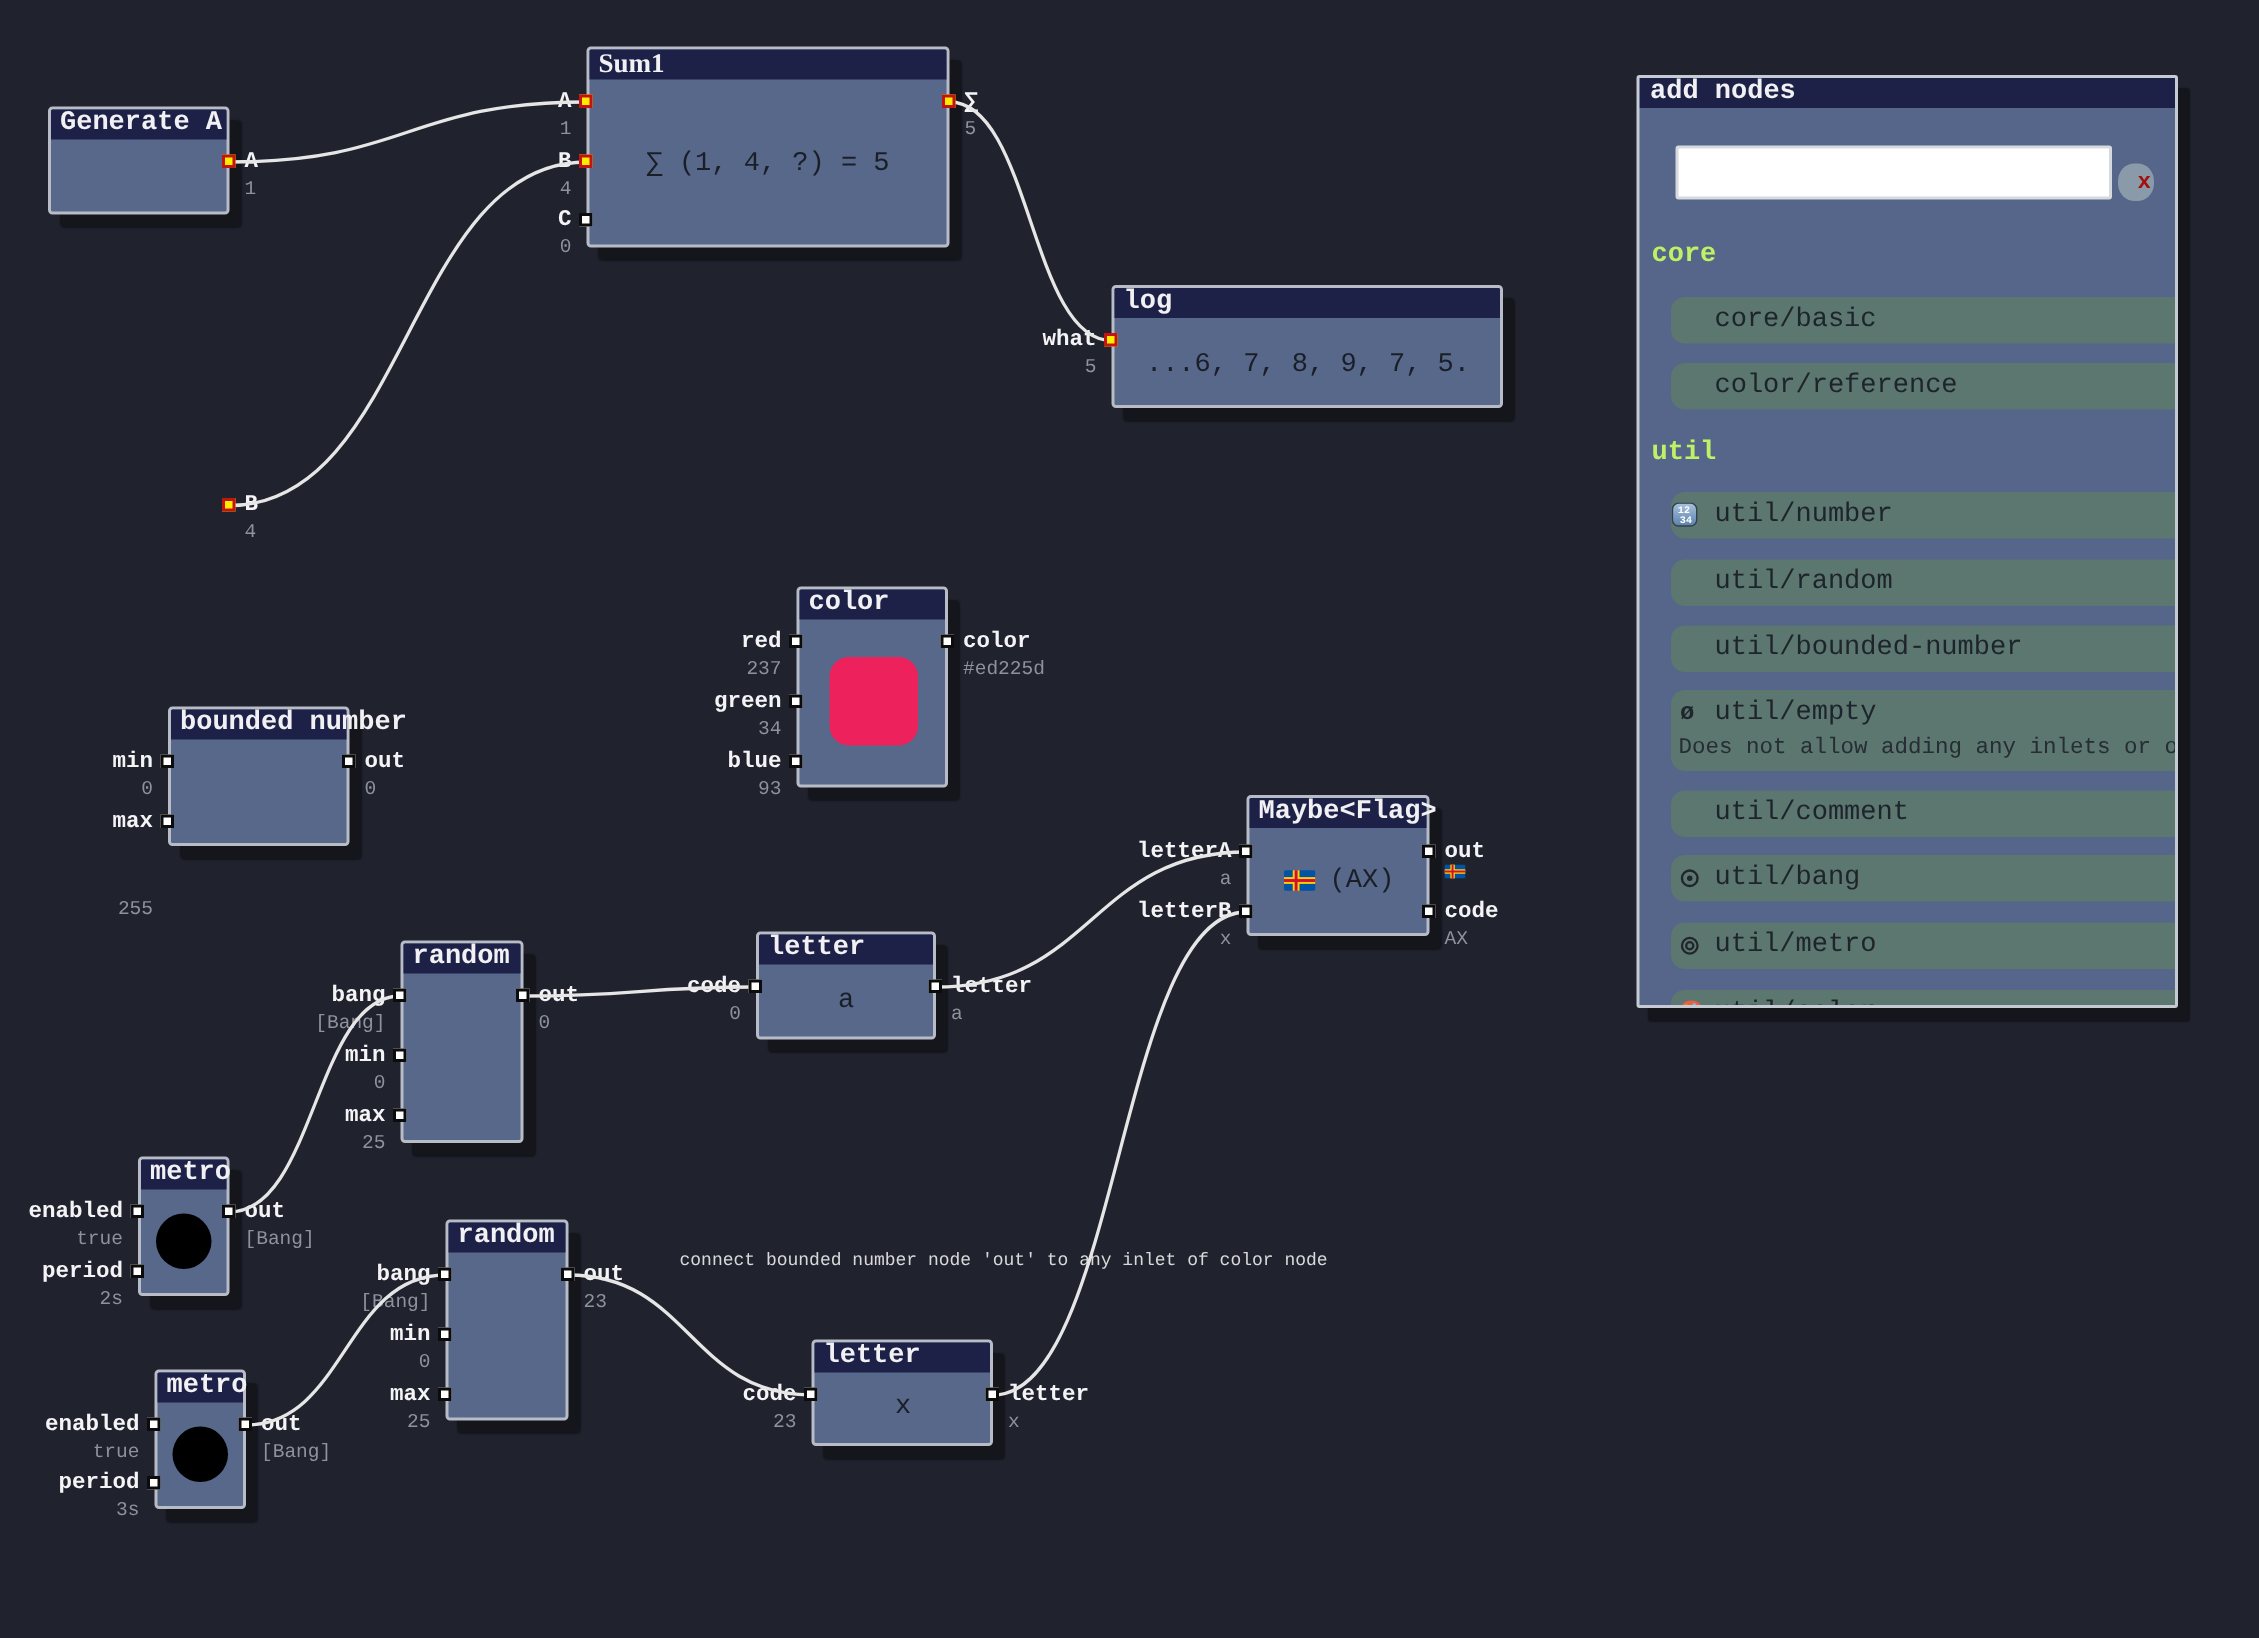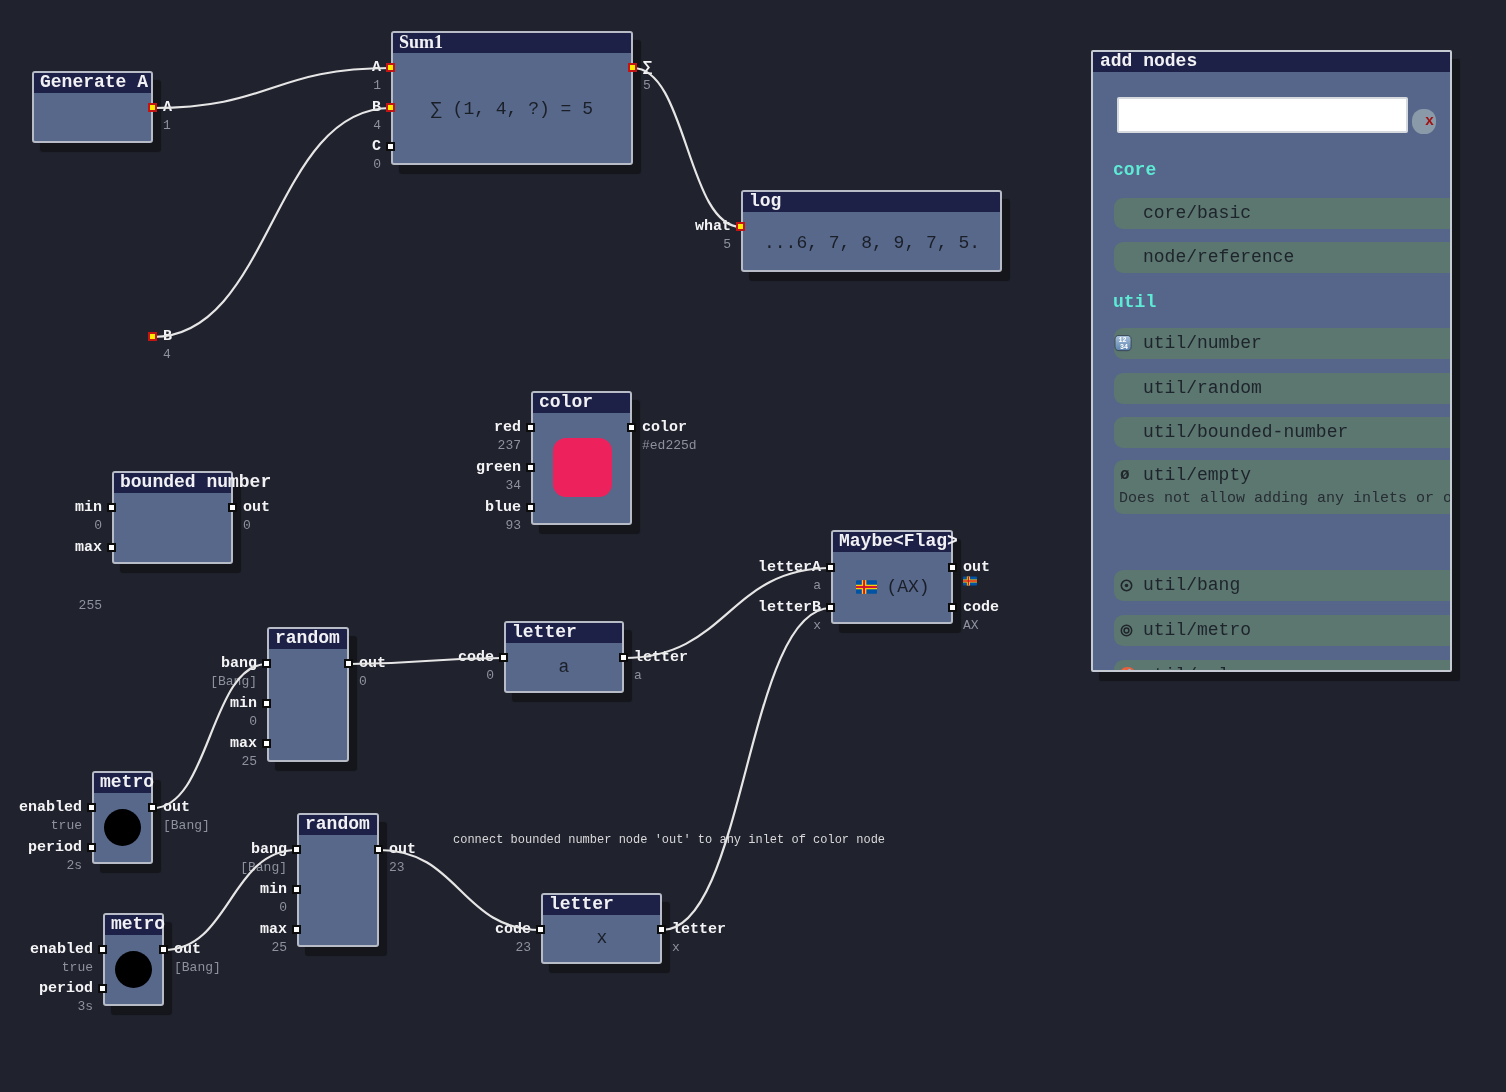--- a/index.html
+++ b/index.html
@@ -20,21 +20,21 @@
 .panel{position:absolute;box-sizing:border-box;left:1091px;top:50px;width:361px;height:622px;
   border:2px solid #c6cad2;background:#55668a;border-radius:2px;box-shadow:8px 9px 1px 0 #14161c;
   z-index:50;overflow:hidden;}
 .phd{height:20px;background:#1e2147;color:#f1f1f4;font-weight:bold;font-size:18px;
   line-height:19px;padding-left:7px;}
 .srch{position:absolute;left:24px;top:45px;width:287px;height:32px;background:#ffffff;
   border:2px solid #d6d9de;border-radius:2px;}
 .xbtn{position:absolute;left:319px;top:57px;width:24px;height:25px;border-radius:46%;
   background:#8b9aa8;color:#a31010;font-weight:bold;font-size:15px;line-height:25px;
   text-align:left;padding-left:13px;box-sizing:border-box;}
-.sect{position:absolute;left:20px;color:#5eead4;font-weight:bold;font-size:18px;line-height:18px;}
+.sect{position:absolute;left:8px;color:#bef264;font-weight:bold;font-size:18px;line-height:18px;}
 .item{position:absolute;left:21px;width:346px;height:31px;background:#5c7670;border-radius:9px;
   color:#1d242b;font-size:18px;line-height:31px;}
 .item .tx{position:absolute;left:29px;top:0;}
 .item .ic{position:absolute;left:0px;top:7px;width:19px;height:17px;}
 .item .gic{position:absolute;left:6px;top:0;font-size:16px;font-weight:bold;color:#20262c;line-height:31px;}
 .item .desc{position:absolute;left:5px;top:29px;font-size:15px;line-height:20px;color:#262d33;
   white-space:nowrap;}
 </style></head><body>
 <div id="stage">
 <div class="node" style="left:32px;top:71px;width:121px;height:72px;">
@@ -217,21 +217,21 @@
 <div class="panel">
 <div class="phd">add nodes</div>
 <div class="srch"></div>
 <div class="xbtn">x</div>
 <div class="sect" style="top:109px;">core</div>
 <div class="sect" style="top:241px;">util</div>
 <div class="item" style="top:146px;height:31px;">
         <div class="tx">core/basic</div>
       </div>
 <div class="item" style="top:190px;height:31px;">
-        <div class="tx">node/reference</div>
+        <div class="tx">color/reference</div>
       </div>
 <div class="item" style="top:276px;height:31px;">
         <svg class="ic" viewBox="0 0 20 19">
           <defs>
             <linearGradient id="ng" x1="0" y1="0" x2="0" y2="1">
               <stop offset="0" stop-color="#a9c2dc"></stop>
               <stop offset="1" stop-color="#5b82ad"></stop>
             </linearGradient>
           </defs>
           <rect x="0.5" y="0.5" width="18" height="17" rx="4.5" fill="url(#ng)" stroke="#33404e" stroke-width="1"></rect>
@@ -244,20 +244,23 @@
         <div class="tx">util/random</div>
       </div>
 <div class="item" style="top:365px;height:31px;">
         <div class="tx">util/bounded-number</div>
       </div>
 <div class="item" style="top:408px;height:54px;">
         <div class="gic">ø</div>
         <div class="tx">util/empty</div>
         <div class="desc">Does not allow adding any inlets or outlets</div>
       </div>
+<div class="item" style="top:475px;height:31px;">
+        <div class="tx">util/comment</div>
+      </div>
 <div class="item" style="top:518px;height:31px;">
         <svg class="ic" style="left:6px;top:9px;width:13px;height:13px;" viewBox="0 0 13 13">
           <circle cx="6.5" cy="6.5" r="5.2" fill="none" stroke="#20262c" stroke-width="1.6"></circle>
           <circle cx="6.5" cy="6.5" r="1.8" fill="#20262c"></circle>
         </svg>
         <div class="tx">util/bang</div>
       </div>
 <div class="item" style="top:563px;height:31px;">
         <svg class="ic" style="left:6px;top:9px;width:13px;height:13px;" viewBox="0 0 13 13">
           <circle cx="6.5" cy="6.5" r="5.2" fill="none" stroke="#20262c" stroke-width="1.5"></circle>

